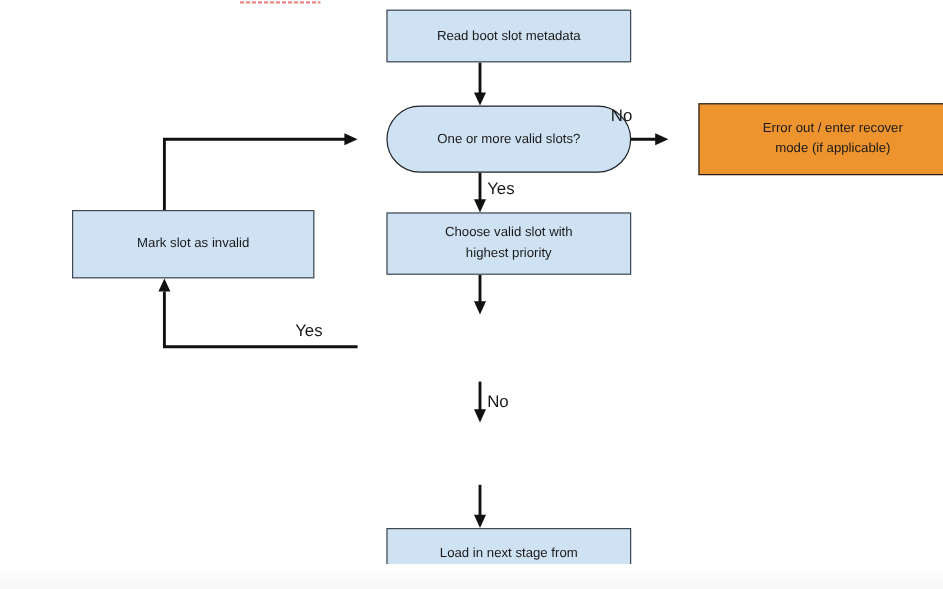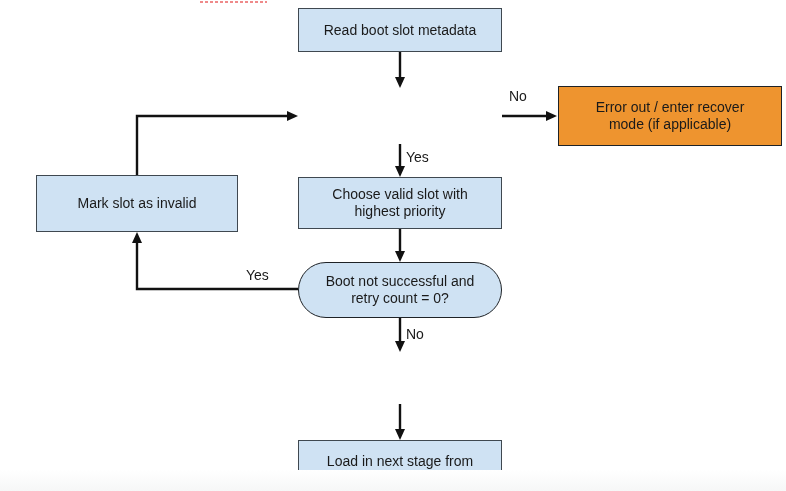--- a/index.html
+++ b/index.html
@@ -25,23 +25,24 @@
   .edge { stroke: var(--arrow); stroke-width: 2.4; fill: none; }
   .arrowhead { fill: var(--arrow); stroke: none; }
 
   .node {
     position: absolute;
     box-sizing: border-box;
     display: flex;
     align-items: center;
     justify-content: center;
     text-align: center;
-    font-size: 14px;
+    font-size: 11px;
     line-height: 17px;
     color: var(--text);
+    margin-left: 24px;
   }
   .node-label { white-space: pre-line; }
   .rect {
     background: var(--node-blue);
     border: 1.5px solid var(--border-rect);
   }
   .oval {
     background: var(--node-blue);
     border: 1.8px solid var(--border-dark);
     border-radius: 28px;
@@ -117,39 +118,38 @@
     <polygon class="arrowhead" points="132,243 142,243 137,232"></polygon>
 
     <polyline class="edge" points="137,175 137,116 288,116"></polyline>
     <polygon class="arrowhead" points="287,111 287,121 298,116"></polygon>
   </svg>
 
   <div class="node rect node-read">
     <span class="node-label">Read boot slot metadata</span>
   </div>
 
+  <div class="node oval node-oval1">
+    <span class="node-label">One or more valid slots?</span>
+  </div>
 
   <div class="node terminal node-error">
     <span class="node-label">Error out / enter recover
 mode (if applicable)</span>
   </div>
 
   <div class="node rect node-choose">
     <span class="node-label">Choose valid slot with
 highest priority</span>
   </div>
 
   <div class="node rect node-mark">
     <span class="node-label">Mark slot as invalid</span>
   </div>
 
-  <div class="node oval node-oval2">
-    <span class="node-label">Boot not successful and
-retry count = 0?</span>
-  </div>
 
 
   <div class="node rect node-load">
     <span class="node-label">Load in next stage from
 active slot and boot</span>
   </div>
 
   <div class="edge-label label-no1">No</div>
   <div class="edge-label label-yes1">Yes</div>
   <div class="edge-label label-yes2">Yes</div>

